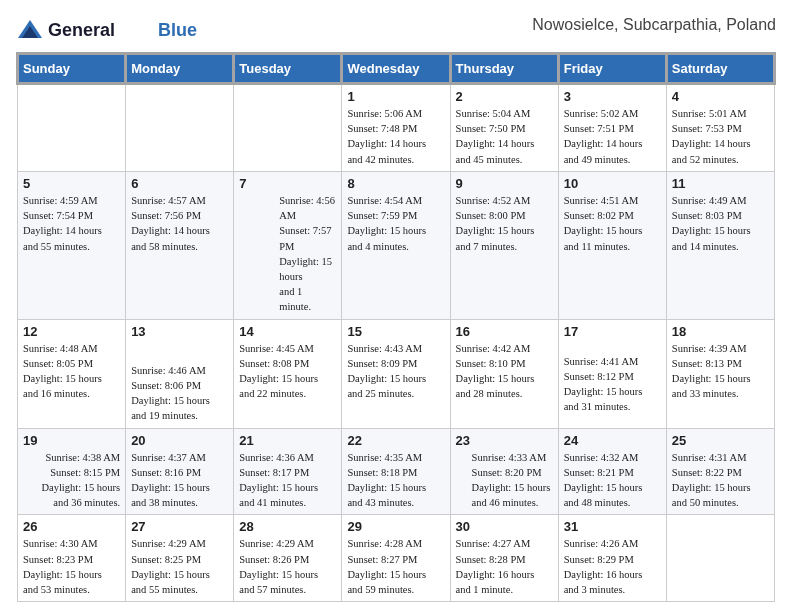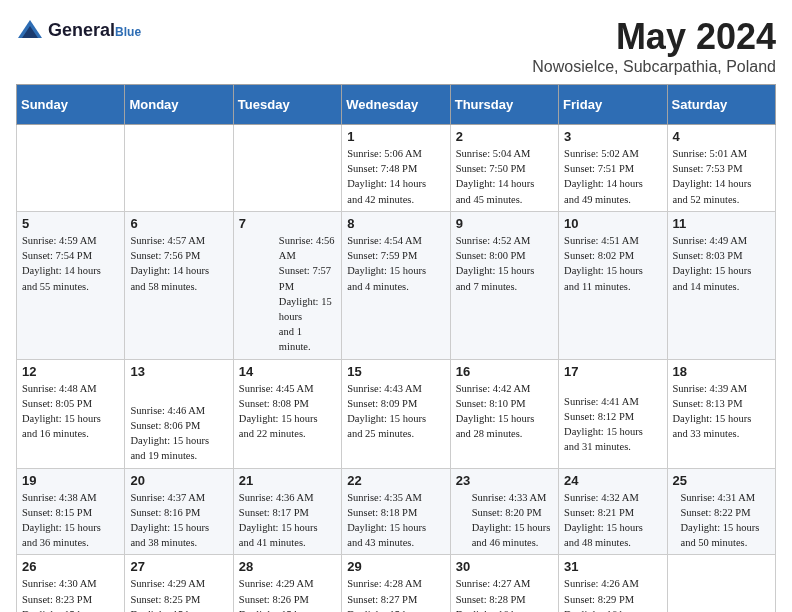--- a/index.html
+++ b/index.html
@@ -40,23 +40,23 @@
     .calendar {
       width: 100%;
       border-collapse: collapse;
       border: 1px solid #ccc;
     }
     .calendar th {
       background-color: #2e6db4;
       color: #fff;
       font-size: 13px;
       font-weight: bold;
-      padding: 12px 4px;
+      padding: 6px 4px;
       text-align: left;
-      border: 1px solid #a3a3a3;
+      border: 3px solid #a3a3a3;
     }
     .calendar td {
       border: 1px solid #ccc;
       vertical-align: top;
       padding: 4px 5px;
       width: 108px;
       min-height: 80px;
       font-size: 10.5px;
       color: #222;
       background: #fff;
@@ -83,25 +83,24 @@
 </head>
 <body>
 
 <div class="header">
   <div class="logo">
     <svg class="logo-icon" viewBox="0 0 28 28" xmlns="http://www.w3.org/2000/svg">
       <polygon points="14,4 26,22 2,22" fill="#2e6db4"></polygon>
       <polygon points="14,10 22,22 6,22" fill="#1a3a6e"></polygon>
     </svg>
     <div>
-      <span style="font-size:18px;font-weight:bold;color:#1a1a2e;">General</span><span style="font-size:12px;font-weight:bold;color:#2e6db4;">Blue</span>
+      <span style="font-size:18px;font-weight:bold;color:#1a1a2e;">General</span><span style="font-size:18px;font-weight:bold;color:#2e6db4;padding-left:43px;">Blue</span>
     </div>
   </div>
   <div class="title-block">
-    <div class="month-title">May 2024</div>
     <div class="location-title">Nowosielce, Subcarpathia, Poland</div>
   </div>
 </div>
 
 <table class="calendar">
   <thead>
     <tr>
     <th>Sunday</th>
         <th>Monday</th>
         <th>Tuesday</th>
@@ -243,21 +242,21 @@
           <span class="day-number">18</span>
           <div class="day-info" style="white-space: pre-line;">Sunrise: 4:39 AM
 Sunset: 8:13 PM
 Daylight: 15 hours
 and 33 minutes.</div>
         </td>
       </tr>
       <tr>
         <td>
           <span class="day-number">19</span>
-          <div class="day-info" style="white-space: pre-line;">Sunrise: 4:38 AM
+          <div class="day-info" style="white-space: pre-line; text-align: right;">Sunrise: 4:38 AM
 Sunset: 8:15 PM
 Daylight: 15 hours
 and 36 minutes.</div>
         </td>
         <td>
           <span class="day-number">20</span>
           <div class="day-info" style="white-space: pre-line;">Sunrise: 4:37 AM
 Sunset: 8:16 PM
 Daylight: 15 hours
 and 38 minutes.</div>
@@ -285,21 +284,21 @@
         </td>
         <td>
           <span class="day-number">24</span>
           <div class="day-info" style="white-space: pre-line;">Sunrise: 4:32 AM
 Sunset: 8:21 PM
 Daylight: 15 hours
 and 48 minutes.</div>
         </td>
         <td>
           <span class="day-number">25</span>
-          <div class="day-info" style="white-space: pre-line; margin-left: 8px;">Sunrise: 4:31 AM
+          <div class="day-info" style="white-space: pre-line;">Sunrise: 4:31 AM
 Sunset: 8:22 PM
 Daylight: 15 hours
 and 50 minutes.</div>
         </td>
       </tr>
       <tr>
         <td>
           <span class="day-number">26</span>
           <div class="day-info" style="white-space: pre-line;">Sunrise: 4:30 AM
 Sunset: 8:23 PM

